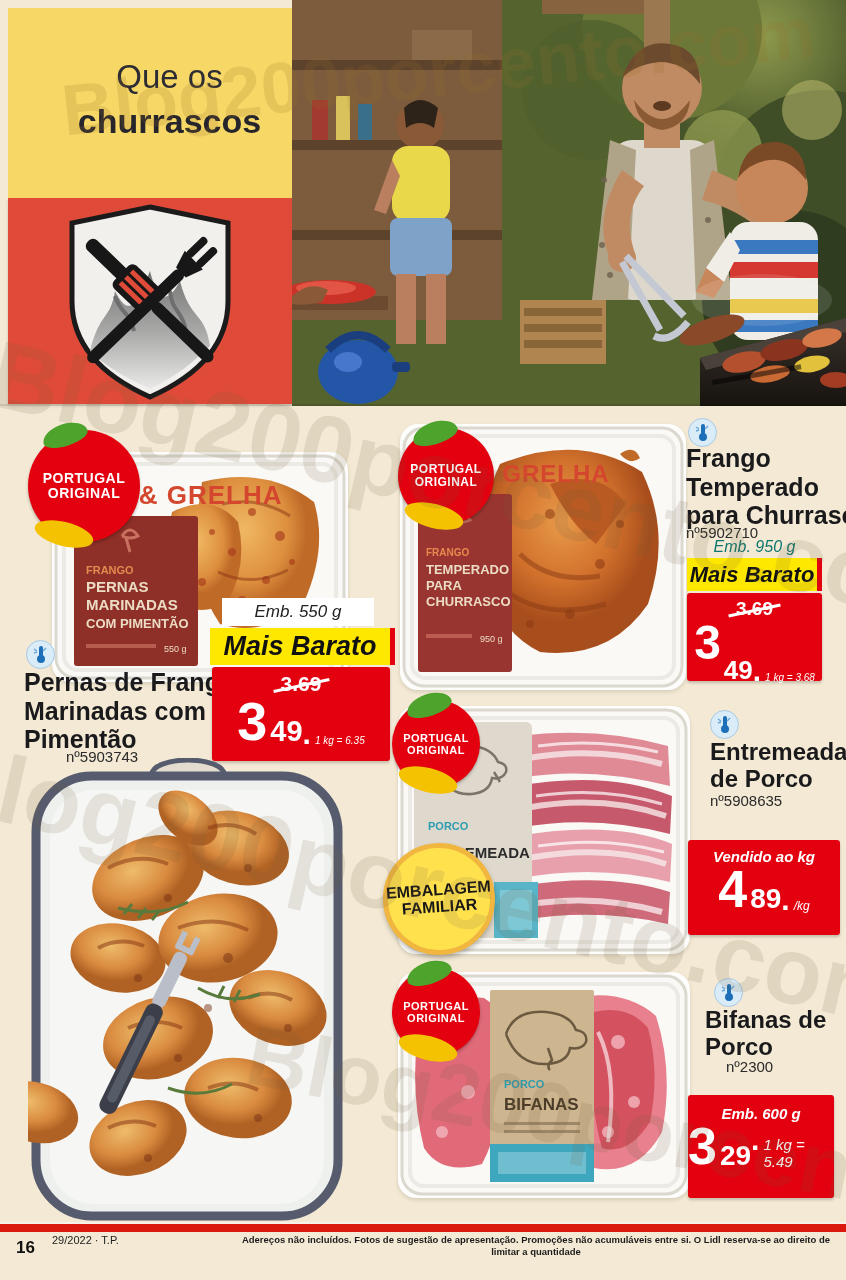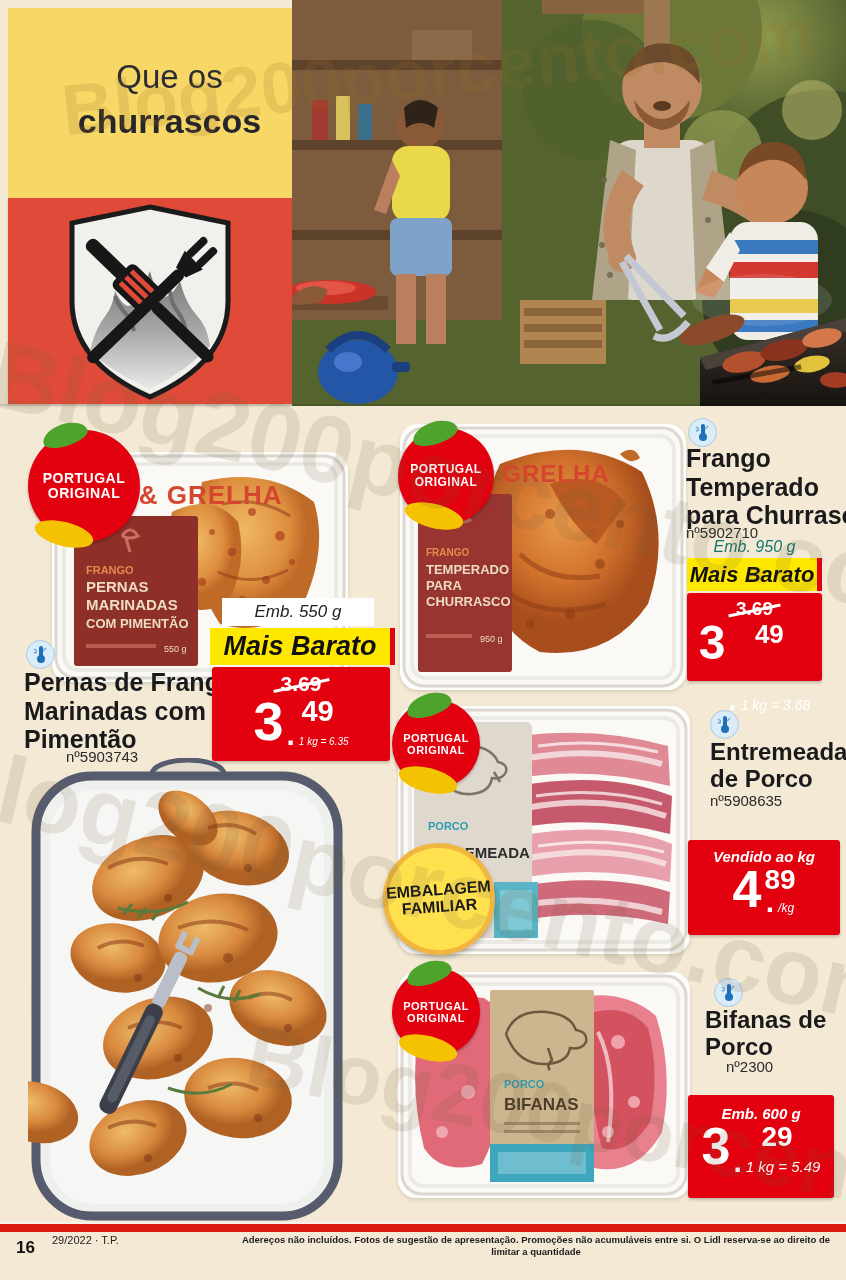--- a/index.html
+++ b/index.html
@@ -40,21 +40,21 @@
   .emb-plain{font-style:italic;font-size:16px;color:#0f766e;text-align:center;}
   .promo{background:#ffe800;border-right:5px solid #e3000f;display:flex;align-items:center;justify-content:center;
          font-style:italic;font-weight:800;color:#111;}
   .pricebox{background:#e3000f;border-radius:3px;color:#fff;display:flex;flex-direction:column;
             align-items:center;box-shadow:0 2px 3px rgba(0,0,0,.2);}
   .old{position:relative;font-weight:800;font-size:21px;margin-top:5px;padding:0 6px;}
   .old:after{content:"";position:absolute;left:-2px;right:-2px;top:50%;height:3px;background:#fff;
              transform:rotate(-12deg);}
   .price{display:flex;justify-content:center;margin-top:2px;}
   .p-int{font-size:54px;font-weight:800;line-height:.88;}
-  .p-right{display:flex;flex-direction:column;align-items:center;margin-left:3px;}
+  .p-right{display:flex;flex-direction:row;align-items:flex-end;margin-left:3px;}
   .p-sup{font-size:29px;font-weight:800;line-height:.95;}
   .p-bottom{display:flex;align-items:baseline;margin-top:9px;}
   .p-dot{font-size:30px;font-weight:800;line-height:0;margin-right:4px;}
   .p-unit{font-size:10px;font-style:italic;}
   .soldby{font-style:italic;font-weight:700;font-size:15px;margin-top:8px;}
   .emb-in{font-style:italic;font-weight:700;font-size:15px;margin-top:10px;}
 
   .family-badge{border-radius:50%;background:#ffe14e;border:5px solid #f0b63f;
       display:flex;flex-direction:column;align-items:center;justify-content:center;
       transform:rotate(-4deg);z-index:6;box-shadow:0 3px 5px rgba(0,0,0,.25);}
@@ -402,21 +402,21 @@
   <div class="abs emb-plain" style="left:687px;top:538px;width:135px;">Emb. 950 g</div>
   <div class="abs promo" style="left:687px;top:558px;width:130px;height:33px;font-size:22px;">Mais Barato</div>
   <div class="abs pricebox" style="left:687px;top:593px;width:135px;height:88px;">
     <span class="old" style="font-size:19px;">3.69</span>
     <div class="price">
       <span class="p-int" style="font-size:48px;">3</span>
       <span class="p-right">
         <span class="p-sup" style="font-size:26px;">49</span>
         <span class="p-bottom" style="margin-top:6px;">
             <span class="p-dot">.</span>
-            <span class="p-unit" style="font-size:14px;margin-top:44px;">1 kg = 3.68</span>
+            <span class="p-unit" style="font-size:10px;margin-top:44px;">1 kg = 3.68</span>
           </span>
       </span>
     </div>
   </div>
 
   <div class="abs pkg" style="left:398px;top:706px;width:292px;height:248px;">
     <svg width="292" height="248" viewBox="0 0 292 248">
       <rect x="4" y="4" width="284" height="240" rx="20" fill="#faf9f6" stroke="#dcd8d0" stroke-width="3"></rect>
       <rect x="12" y="12" width="268" height="224" rx="14" fill="none" stroke="#eceae4" stroke-width="4"></rect>
 

